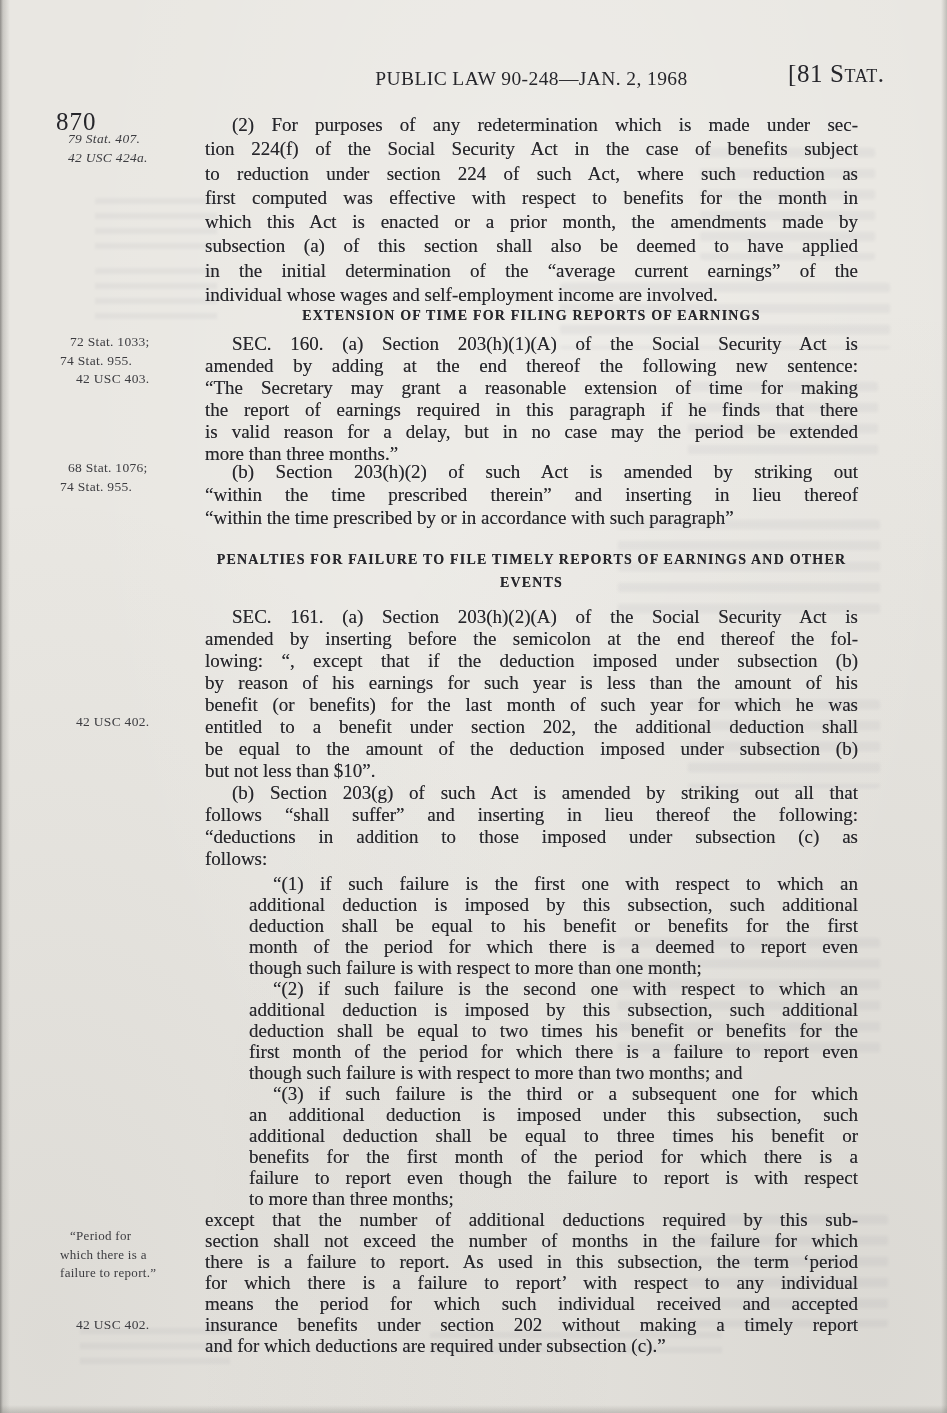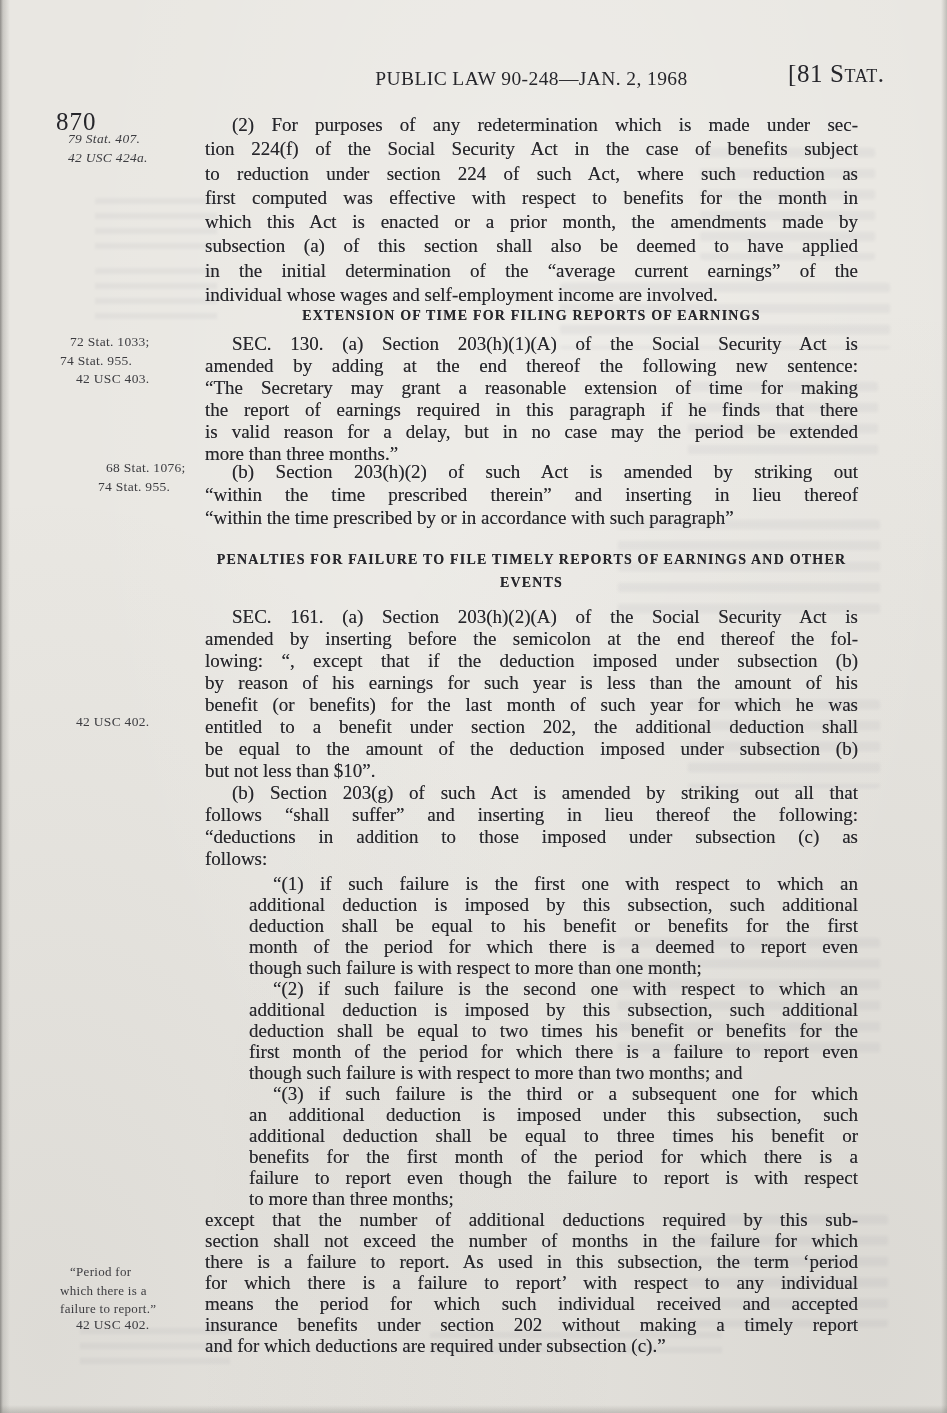--- a/index.html
+++ b/index.html
@@ -82,23 +82,23 @@
   .b-it3{top:1083px;}
   .b-close{top:1209px;}
 
   
   .note{position:absolute;left:60px;width:152px;font-size:13.5px;line-height:18.5px;
     color:var(--note-ink);letter-spacing:.3px;}
   .note .tline{text-align:left;text-align-last:left;text-indent:0;}
   #n1{top:130px;}  #n1 .tline{padding-left:8px;font-style:italic;}
   #n2{top:333px;}  #n2 .tline:nth-child(1){padding-left:10px;}
                    #n2 .tline:nth-child(3){padding-left:16px;}
-  #n3{top:459px;margin-left:38px;}  #n3 .tline:nth-child(1){padding-left:8px;}
+  #n3{top:459px;}  #n3 .tline:nth-child(1){padding-left:8px;}
   #n4{top:713px;}  #n4 .tline{padding-left:16px;}
-  #n5{top:1227px;font-size:13px;} #n5 .tline:nth-child(1){padding-left:10px;margin-top:36px;}
+  #n5{top:1227px;font-size:13px;} #n5 .tline:nth-child(1){padding-left:10px;}
   #n6{top:1316px;} #n6 .tline{padding-left:16px;}
 </style>
 </head>
 <body>
 
 <div class="page">
 
   <div class="edge edge-left"></div>
   <div class="edge edge-right"></div>
   <div class="edge edge-bottom"></div>
@@ -153,21 +153,21 @@
       <div class="tline">subsection (a) of this section shall also be deemed to have applied</div>
       <div class="tline">in the initial determination of the “average current earnings” of the</div>
       <div class="tline last">individual whose wages and self-employment income are involved.</div>
     </div>
 
   <div class="block heading b-hext">
       <div class="tline last">EXTENSION OF TIME FOR FILING REPORTS OF EARNINGS</div>
     </div>
 
   <div class="block para lh22 b-160a">
-      <div class="tline">SEC. 130. (a) Section 203(h)(1)(A) of the Social Security Act is</div>
+      <div class="tline">SEC. 160. (a) Section 203(h)(1)(A) of the Social Security Act is</div>
       <div class="tline">amended by adding at the end thereof the following new sentence:</div>
       <div class="tline">“The Secretary may grant a reasonable extension of time for making</div>
       <div class="tline">the report of earnings required in this paragraph if he finds that there</div>
       <div class="tline">is valid reason for a delay, but in no case may the period be extended</div>
       <div class="tline last">more than three months.”</div>
     </div>
 
   <div class="block para lh23 b-160b">
       <div class="tline">(b) Section 203(h)(2) of such Act is amended by striking out</div>
       <div class="tline">“within the time prescribed therein” and inserting in lieu thereof</div>

